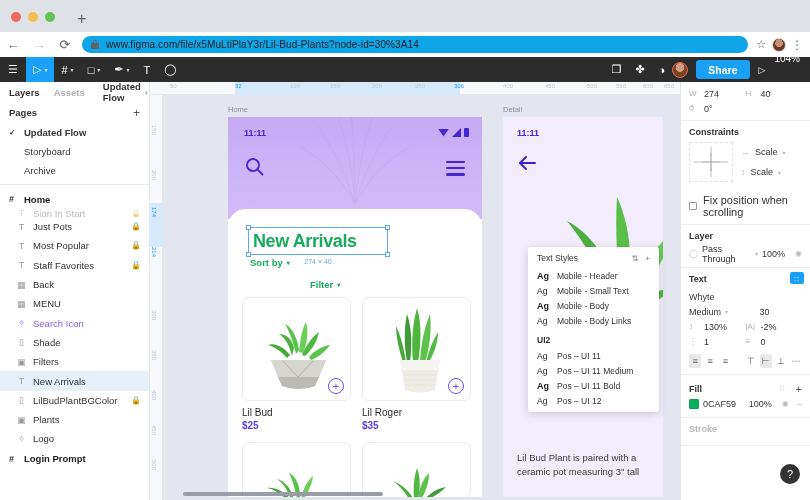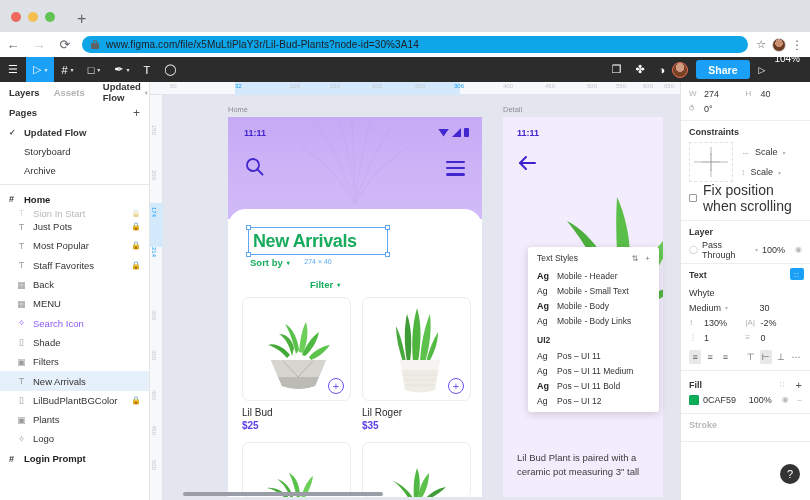--- a/index.html
+++ b/index.html
@@ -113,21 +113,21 @@
   .cb-b { position:absolute; left:50%; bottom:4px; width:1px; height:8px; background:#bbb;
      transform:translateX(-50%);}
   .cb-l { position:absolute; top:50%; left:4px; height:1px; width:8px; background:#bbb;
      transform:translateY(-50%);}
   .cb-r { position:absolute; top:50%; right:4px; height:1px; width:8px; background:#bbb;
      transform:translateY(-50%);}
   .cgroup { flex:1; display:flex; flex-direction:column; justify-content:center; gap:10px;
      padding-left:8px; }
   .cline { display:flex; align-items:center; gap:5px; font-size:9px; }
   .cbox { width:8px; height:8px; border:1px solid #999; border-radius:1px; flex:none; }
-  .fixrow { display:flex; align-items:center; gap:6px; margin-top:0; font-size:14px;justify-content:center;}
+  .fixrow { display:flex; align-items:center; gap:6px; margin-top:12px; font-size:11px;justify-content:center;}
   .talign { display:flex; gap:3px; align-items:center; margin-top:5px; }
   .abtn { width:15px; height:14px; display:flex; align-items:center; justify-content:center;
      border-radius:2px; font-size:9px; color:#555;}
   .abtn.on { background:#e8e8e8; }
   .gap { width:9px; }
   .swatch { width:10px; height:10px; background:#0CAF59; border-radius:1.5px; flex:none;
      border:1px solid rgba(0,0,0,.08);}
   .blue-sq { position:absolute; right:6px; top:4px; width:14px; height:12px; background:#1ba0f8;
      border-radius:2px; display:flex; align-items:center; justify-content:center; }
   .blue-sq i { color:#fff; font-size:7px; font-style:normal; letter-spacing:1px;}

